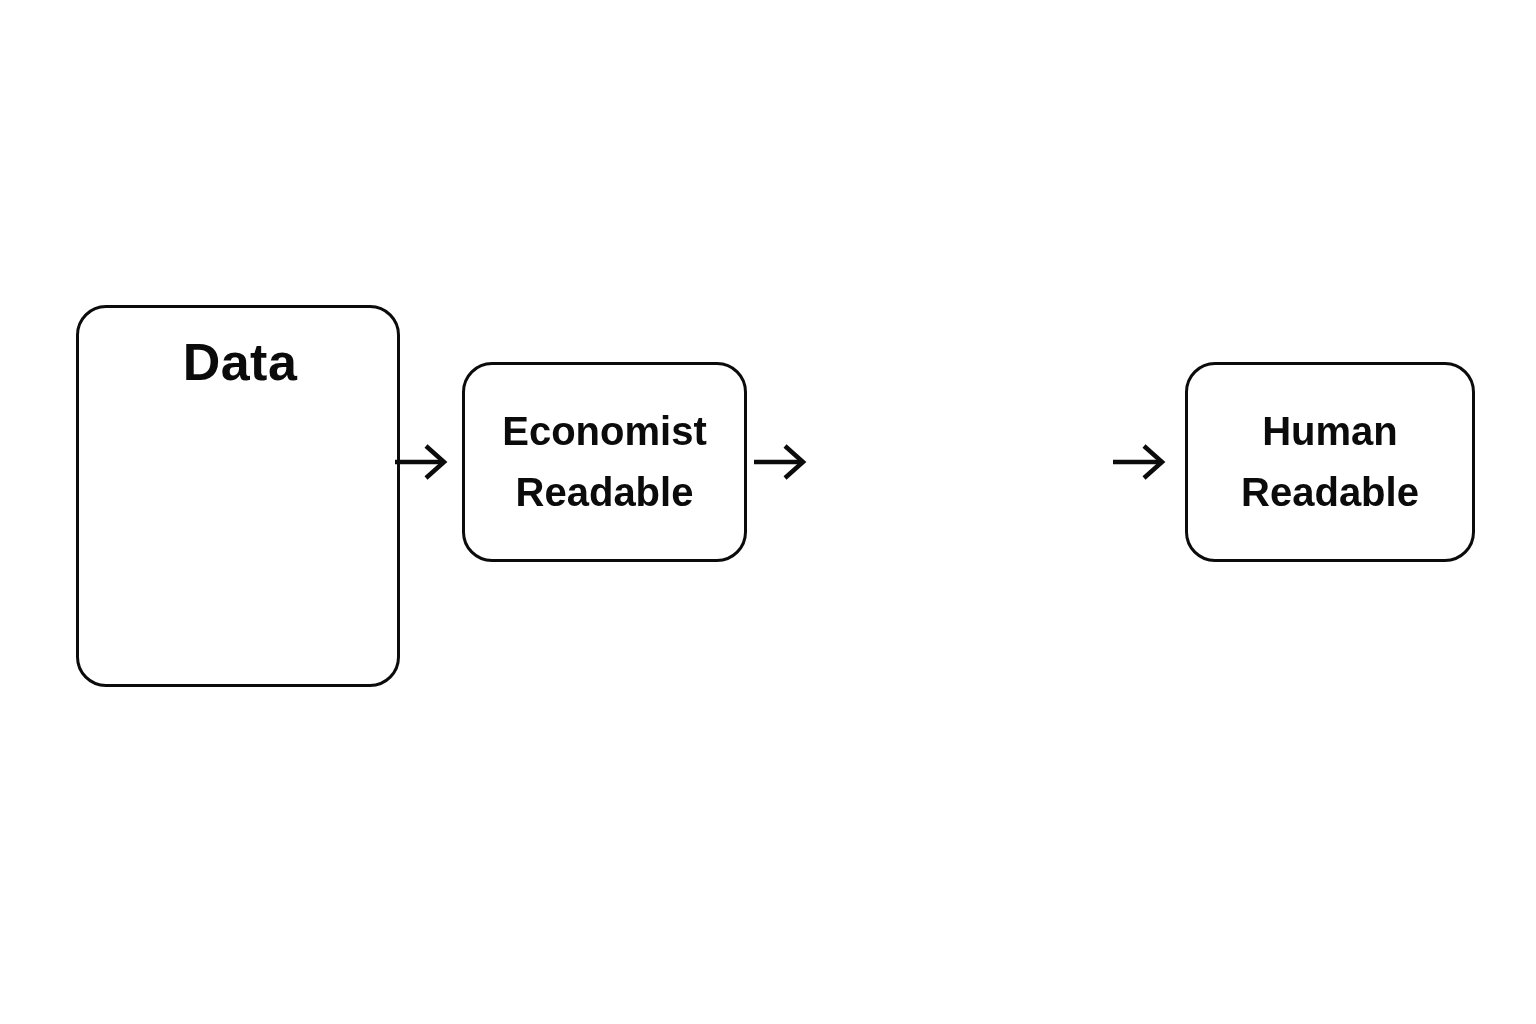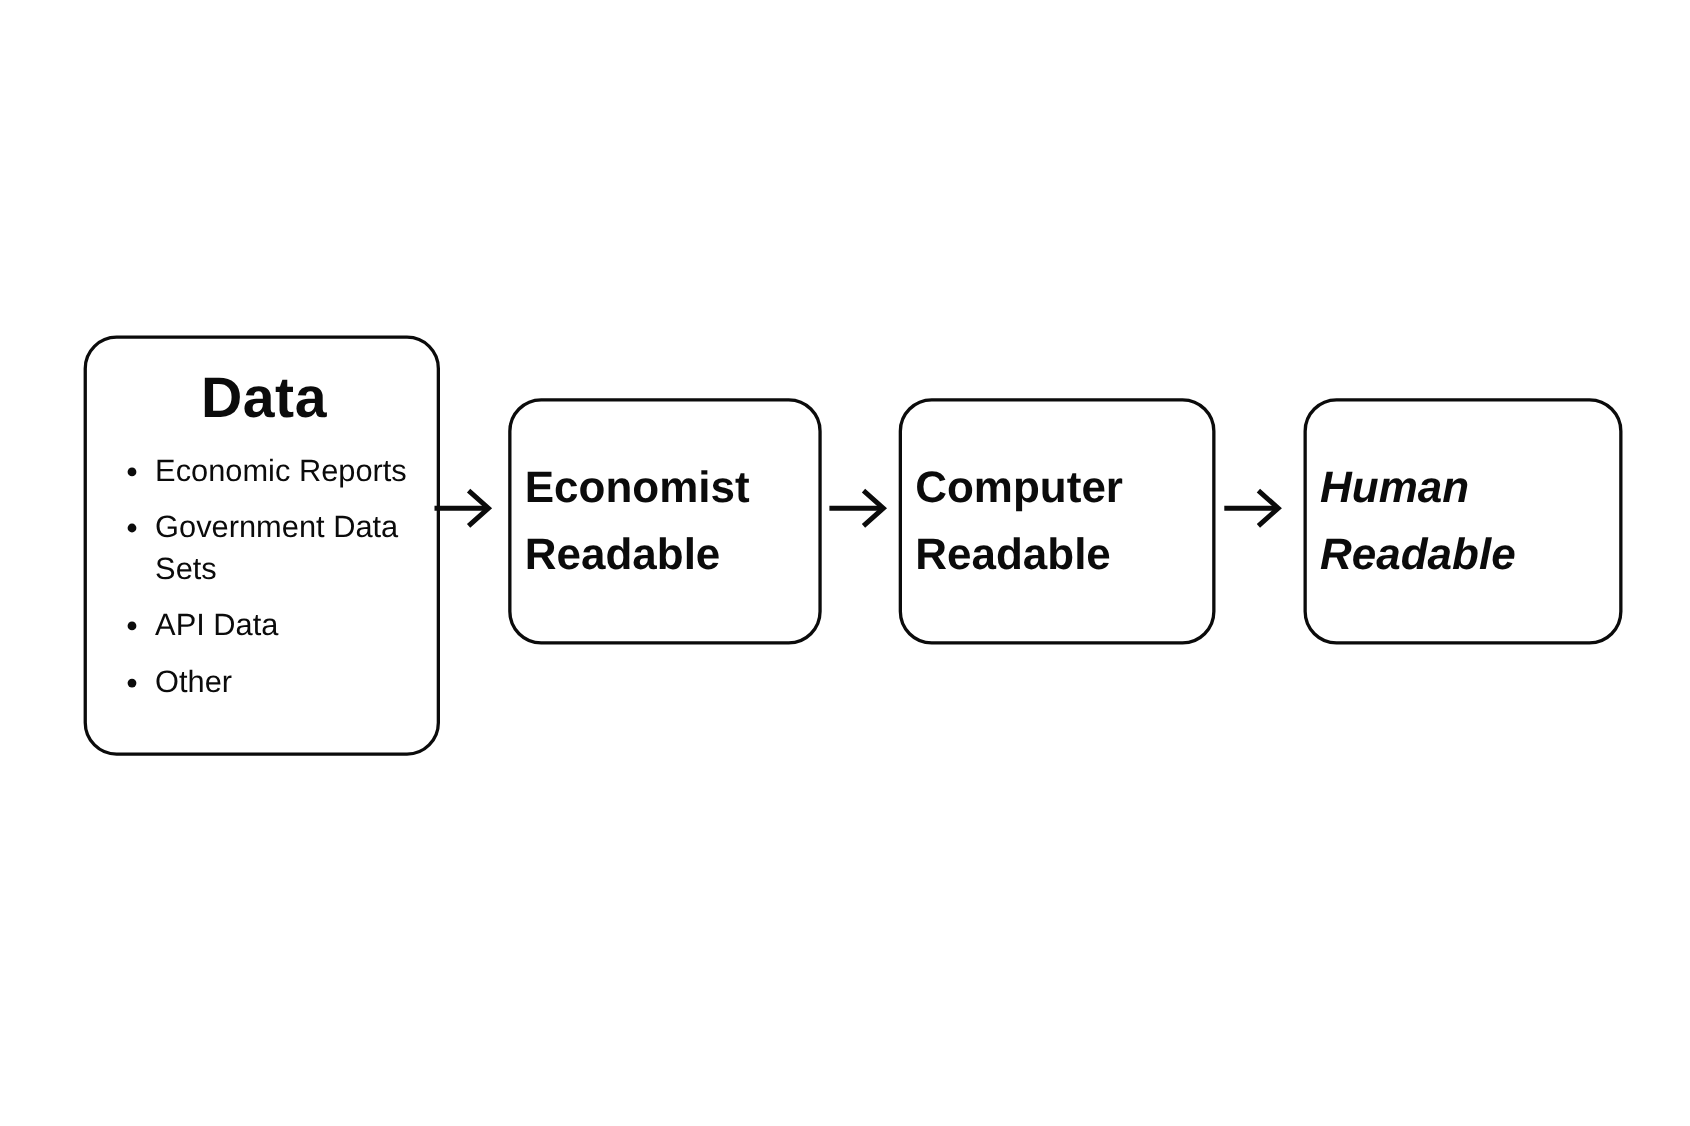--- a/index.html
+++ b/index.html
@@ -45,87 +45,71 @@
     font-size: 28px;
     font-weight: 400;
     line-height: 1.36;
   }
   .node-data li {
     margin-bottom: 13px;
     padding-left: 2px;
   }
   .node-label-box {
     top: 362px;
-    height: 224px;
+    height: 200px;
     display: flex;
     align-items: center;
     justify-content: center;
+    text-align: center;
     font-size: 40px;
     font-weight: 700;
     line-height: 1.52;
     padding: 0 12px;
   }
   .node-economist { left: 462px; width: 285px; }
   .node-computer  { left: 817px; width: 288px; }
-  .node-human     { left: 1185px; width: 290px; font-style: italic; }
+  .node-human     { left: 1185px; width: 290px; }
   .flow-arrow {
     position: absolute;
     top: 442px;
     width: 56px;
     height: 40px;
   }
   .arrow-1 { left: 394px; }
   .arrow-2 { left: 753px; }
   .arrow-3 { left: 1112px; }
   .flow-arrow svg { display: block; }
 </style>
 </head>
 <body>
 
 <div class="canvas">
 
   <div class="node node-data">
     <div class="node-data-title">Data</div>
-    <ul>
-      <li>
-        <span>Economic Reports</span>
-      </li>
-      <li>
-        <span>Government Data Sets</span>
-      </li>
-      <li>
-        <span>API Data</span>
-      </li>
-      <li>
-        <span>Other</span>
-      </li>
-    </ul>
   </div>
 
   <div class="flow-arrow arrow-1">
     <svg width="56" height="40" viewBox="0 0 56 40" aria-hidden="true">
       <line x1="1" y1="20" x2="48" y2="20" stroke="#0b0b0b" stroke-width="4.5"></line>
       <polyline points="32,4 50,20 32,36" fill="none" stroke="#0b0b0b" stroke-width="4.5"></polyline>
     </svg>
   </div>
 
   <div class="node node-label-box node-economist">
     <span>Economist Readable</span>
   </div>
 
   <div class="flow-arrow arrow-2">
     <svg width="56" height="40" viewBox="0 0 56 40" aria-hidden="true">
       <line x1="1" y1="20" x2="48" y2="20" stroke="#0b0b0b" stroke-width="4.5"></line>
       <polyline points="32,4 50,20 32,36" fill="none" stroke="#0b0b0b" stroke-width="4.5"></polyline>
     </svg>
   </div>
 
-  <div class="node node-label-box node-computer">
-    <span>Computer Readable</span>
-  </div>
 
   <div class="flow-arrow arrow-3">
     <svg width="56" height="40" viewBox="0 0 56 40" aria-hidden="true">
       <line x1="1" y1="20" x2="48" y2="20" stroke="#0b0b0b" stroke-width="4.5"></line>
       <polyline points="32,4 50,20 32,36" fill="none" stroke="#0b0b0b" stroke-width="4.5"></polyline>
     </svg>
   </div>
 
   <div class="node node-label-box node-human">
     <span>Human Readable</span>

